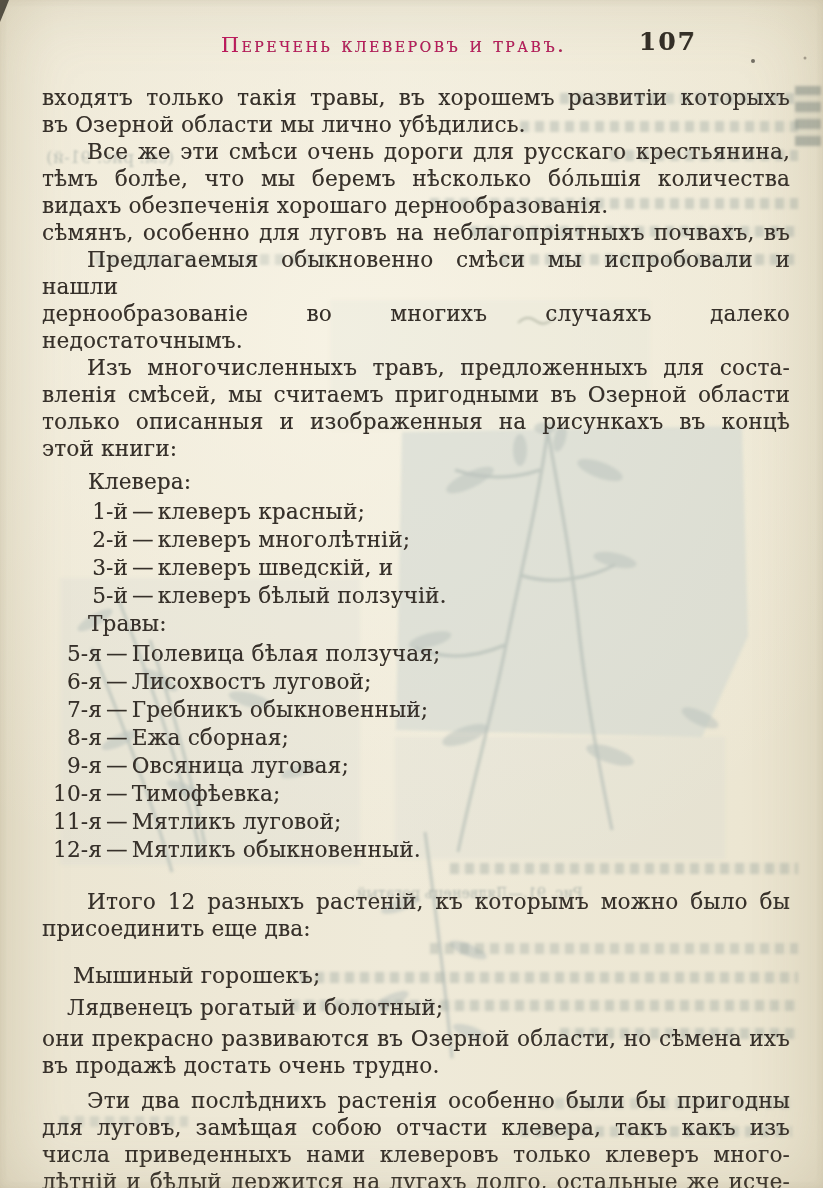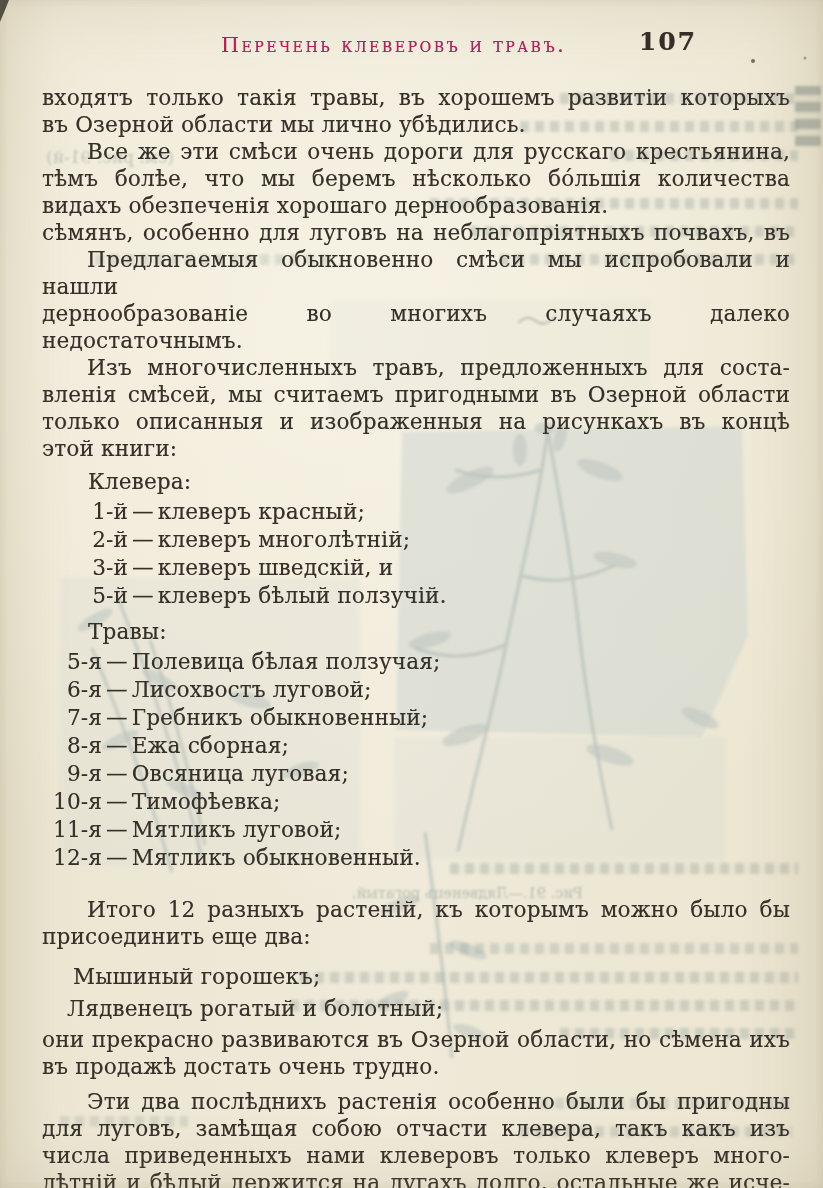--- a/index.html
+++ b/index.html
@@ -184,21 +184,21 @@
         <span class="num">3-й</span>
         <span class="dash">—</span>
         <span class="itext">клеверъ шведскій, и</span>
       </div>
       <div class="numrow">
         <span class="num">5-й</span>
         <span class="dash">—</span>
         <span class="itext">клеверъ бѣлый ползучій.</span>
       </div>
     </div>
-    <div class="list-label" style="margin-top: 8px;">Травы:</div>
+    <div class="list-label" style="">Травы:</div>
     <div class="numlist grass" style="margin-top: 2px;">
       <div class="numrow">
         <span class="num">5-я</span>
         <span class="dash">—</span>
         <span class="itext">Полевица бѣлая ползучая;</span>
       </div>
       <div class="numrow">
         <span class="num">6-я</span>
         <span class="dash">—</span>
         <span class="itext">Лисохвостъ луговой;</span>
@@ -231,21 +231,21 @@
       <div class="numrow">
         <span class="num">12-я</span>
         <span class="dash">—</span>
         <span class="itext">Мятликъ обыкновенный.</span>
       </div>
     </div>
     <div class="paragraph" style="margin-top: 24px;">
       <div class="line" style="text-indent: 45px;">Итого 12 разныхъ растеній, къ которымъ можно было бы</div>
       <div class="line final">присоединить еще два:</div>
     </div>
-    <div class="single-line" style="margin-left: 31px; margin-top: 13px;">Мышиный горошекъ;</div>
+    <div class="single-line" style="margin-left: 31px; margin-top: 20px;">Мышиный горошекъ;</div>
     <div class="single-line" style="margin-left: 25px; margin-top: 5px;">Лядвенецъ рогатый и болотный;</div>
     <div class="paragraph" style="margin-top: 4px;">
       <div class="line">они прекрасно развиваются въ Озерной области, но сѣмена ихъ</div>
       <div class="line final">въ продажѣ достать очень трудно.</div>
     </div>
     <div class="paragraph" style="margin-top: 8px;">
       <div class="line" style="text-indent: 45px;">Эти два послѣднихъ растенія особенно были бы пригодны</div>
       <div class="line">для луговъ, замѣщая собою отчасти клевера, такъ какъ изъ</div>
       <div class="line">числа приведенныхъ нами клеверовъ только клеверъ много-</div>
       <div class="line">лѣтній и бѣлый держится на лугахъ долго, остальные же исче-</div>

